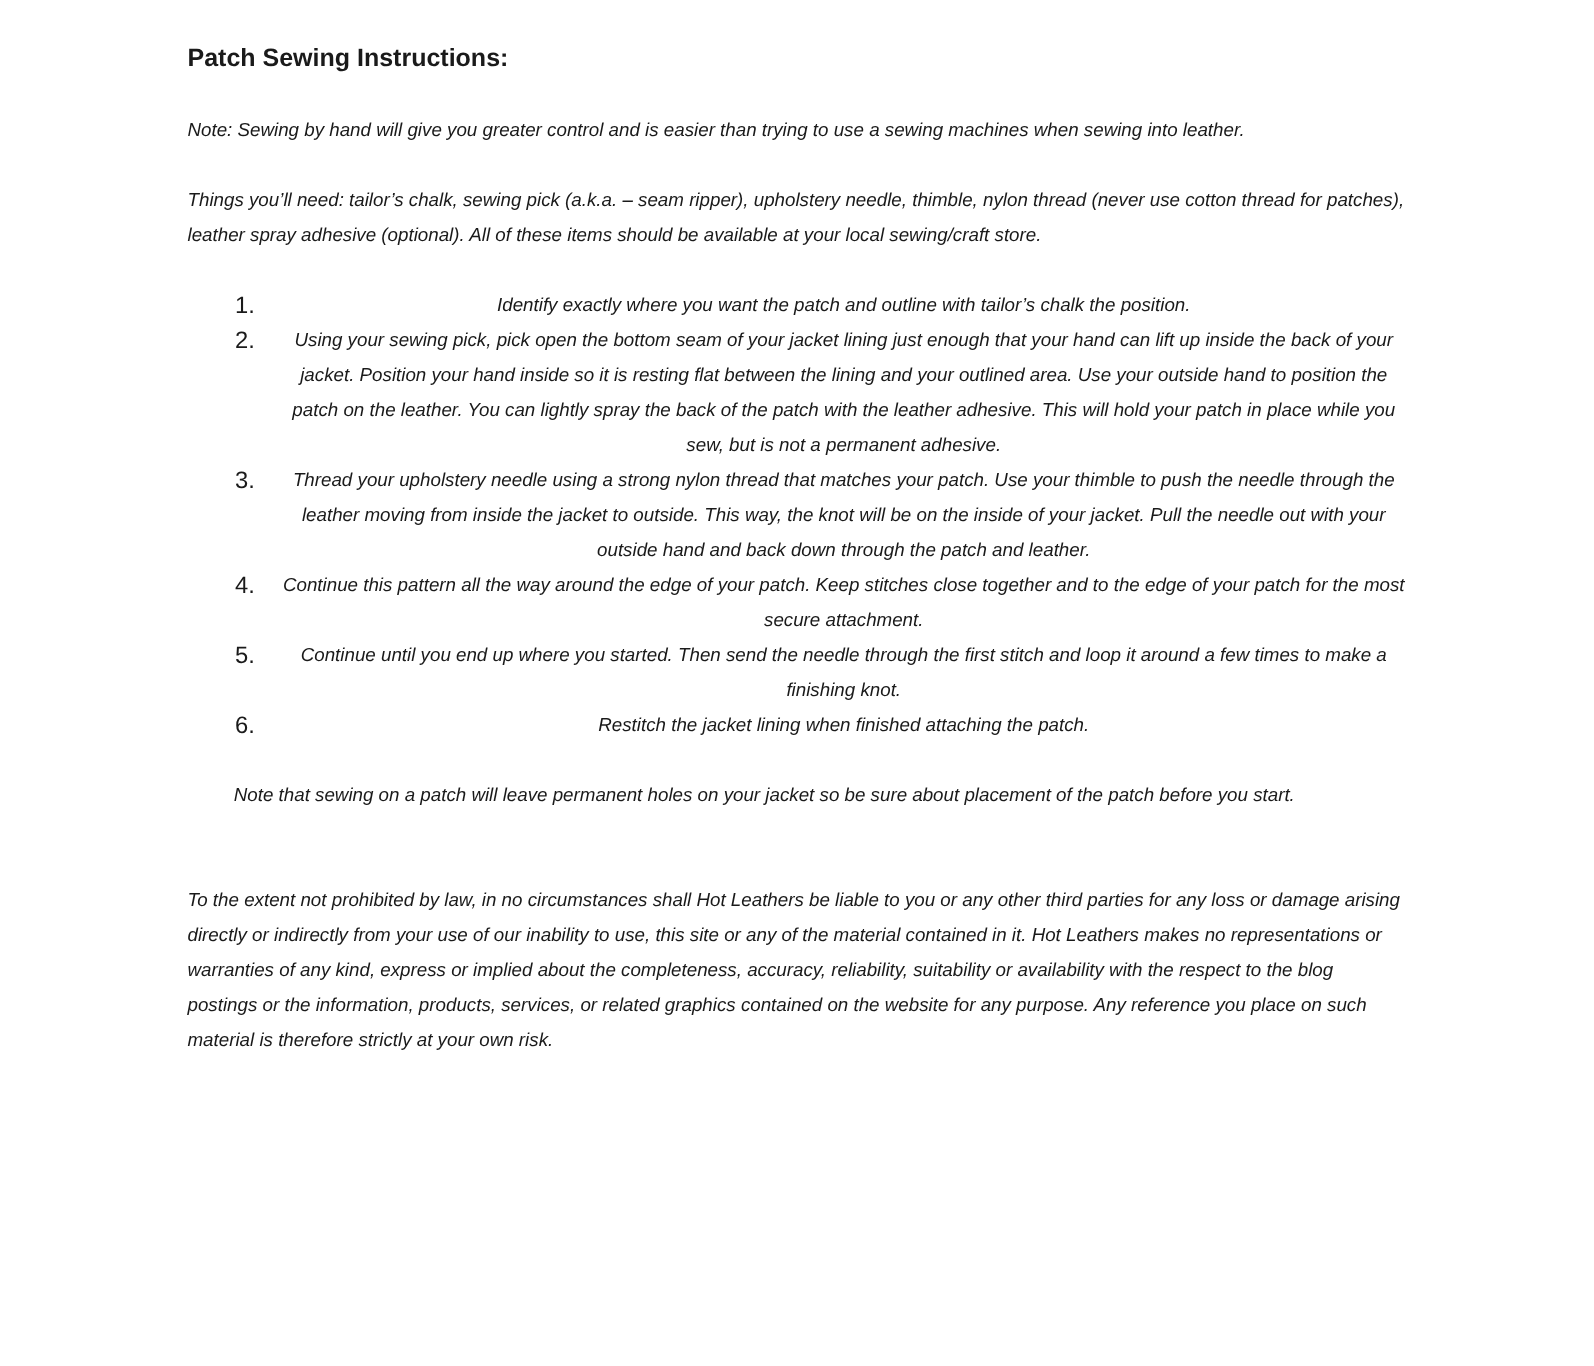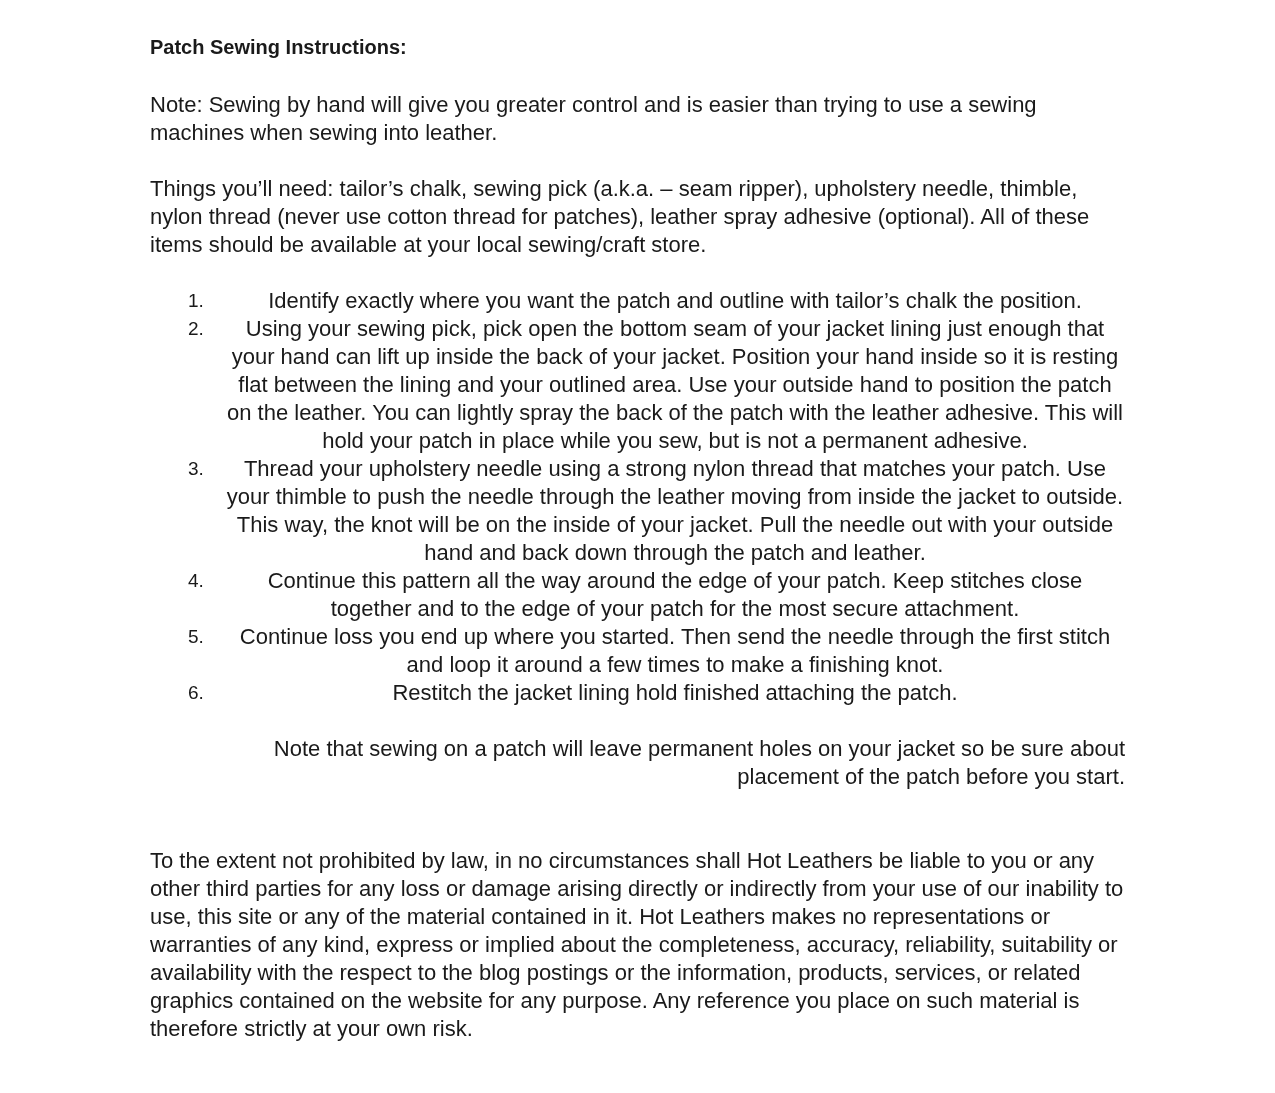--- a/index.html
+++ b/index.html
@@ -17,40 +17,41 @@
     padding: 33px 150px 16px 150px;
     background: #ffffff;
   }
   .doc-title {
     font-size: 20px;
     line-height: 28px;
     font-weight: bold;
     margin: 0 0 30px 0;
   }
   p, .step-text {
-    font-size: 22px;
+    font-size: 15px;
     line-height: 28px;
     font-weight: normal;
+    font-style: italic;
   }
   .para { margin: 0 0 28px 0; }
   .steps {
     list-style: none;
     margin: 13px 0 0 38px;
   }
   .step {
     display: flex;
     align-items: flex-start;
   }
   .step-num {
     flex: 0 0 37px;
     font-size: 19px;
     line-height: 28px;
   }
   .step-text { flex: 1 1 auto; text-align: center; }
-  .indent-block { margin: 28px 0 0 37px; text-align: right; }
+  .indent-block { margin: 28px 0 0 37px; }
   .indent-block p { margin: 0; }
   .disclaimer { margin: 56px 0 0 0; }
 </style>
 </head>
 <body>
 
 <div class="page">
 
   <h1 class="doc-title">Patch Sewing Instructions:</h1>
 
@@ -70,25 +71,25 @@
     <li class="step">
       <span class="step-num">3.</span>
       <div class="step-text">Thread your upholstery needle using a strong nylon thread that matches your patch. Use your thimble to push the needle through the leather moving from inside the jacket to outside. This way, the knot will be on the inside of your jacket. Pull the needle out with your outside hand and back down through the patch and leather.</div>
     </li>
     <li class="step">
       <span class="step-num">4.</span>
       <div class="step-text">Continue this pattern all the way around  the edge of your patch. Keep stitches close together and to the edge of your patch for the most secure attachment.</div>
     </li>
     <li class="step">
       <span class="step-num">5.</span>
-      <div class="step-text">Continue loss you end up where you started. Then send the needle through the first stitch and loop it around a few times to make a finishing knot.</div>
+      <div class="step-text">Continue until you end up where you started. Then send the needle through the first stitch and loop it around a few times to make a finishing knot.</div>
     </li>
     <li class="step">
       <span class="step-num">6.</span>
-      <div class="step-text">Restitch the jacket lining hold finished attaching the patch.</div>
+      <div class="step-text">Restitch the jacket lining when finished attaching the patch.</div>
     </li>
   </ol>
 
   <div class="indent-block">
     <p>Note that sewing on a patch will leave permanent holes on your jacket so be sure about placement of the patch before you start.</p>
   </div>
 
   <p class="disclaimer">To the extent not prohibited by law, in no circumstances shall Hot Leathers be liable to you or any other third parties for any loss or damage arising directly or indirectly from your use of our inability to use, this site or any of the material contained in it. Hot Leathers makes no representations or warranties of any kind, express or implied about the completeness, accuracy, reliability, suitability or availability with the respect to the blog postings or the information, products, services, or related graphics contained on the website for any purpose. Any reference you place on such material is therefore strictly at your own risk.</p>
 
 </div>

